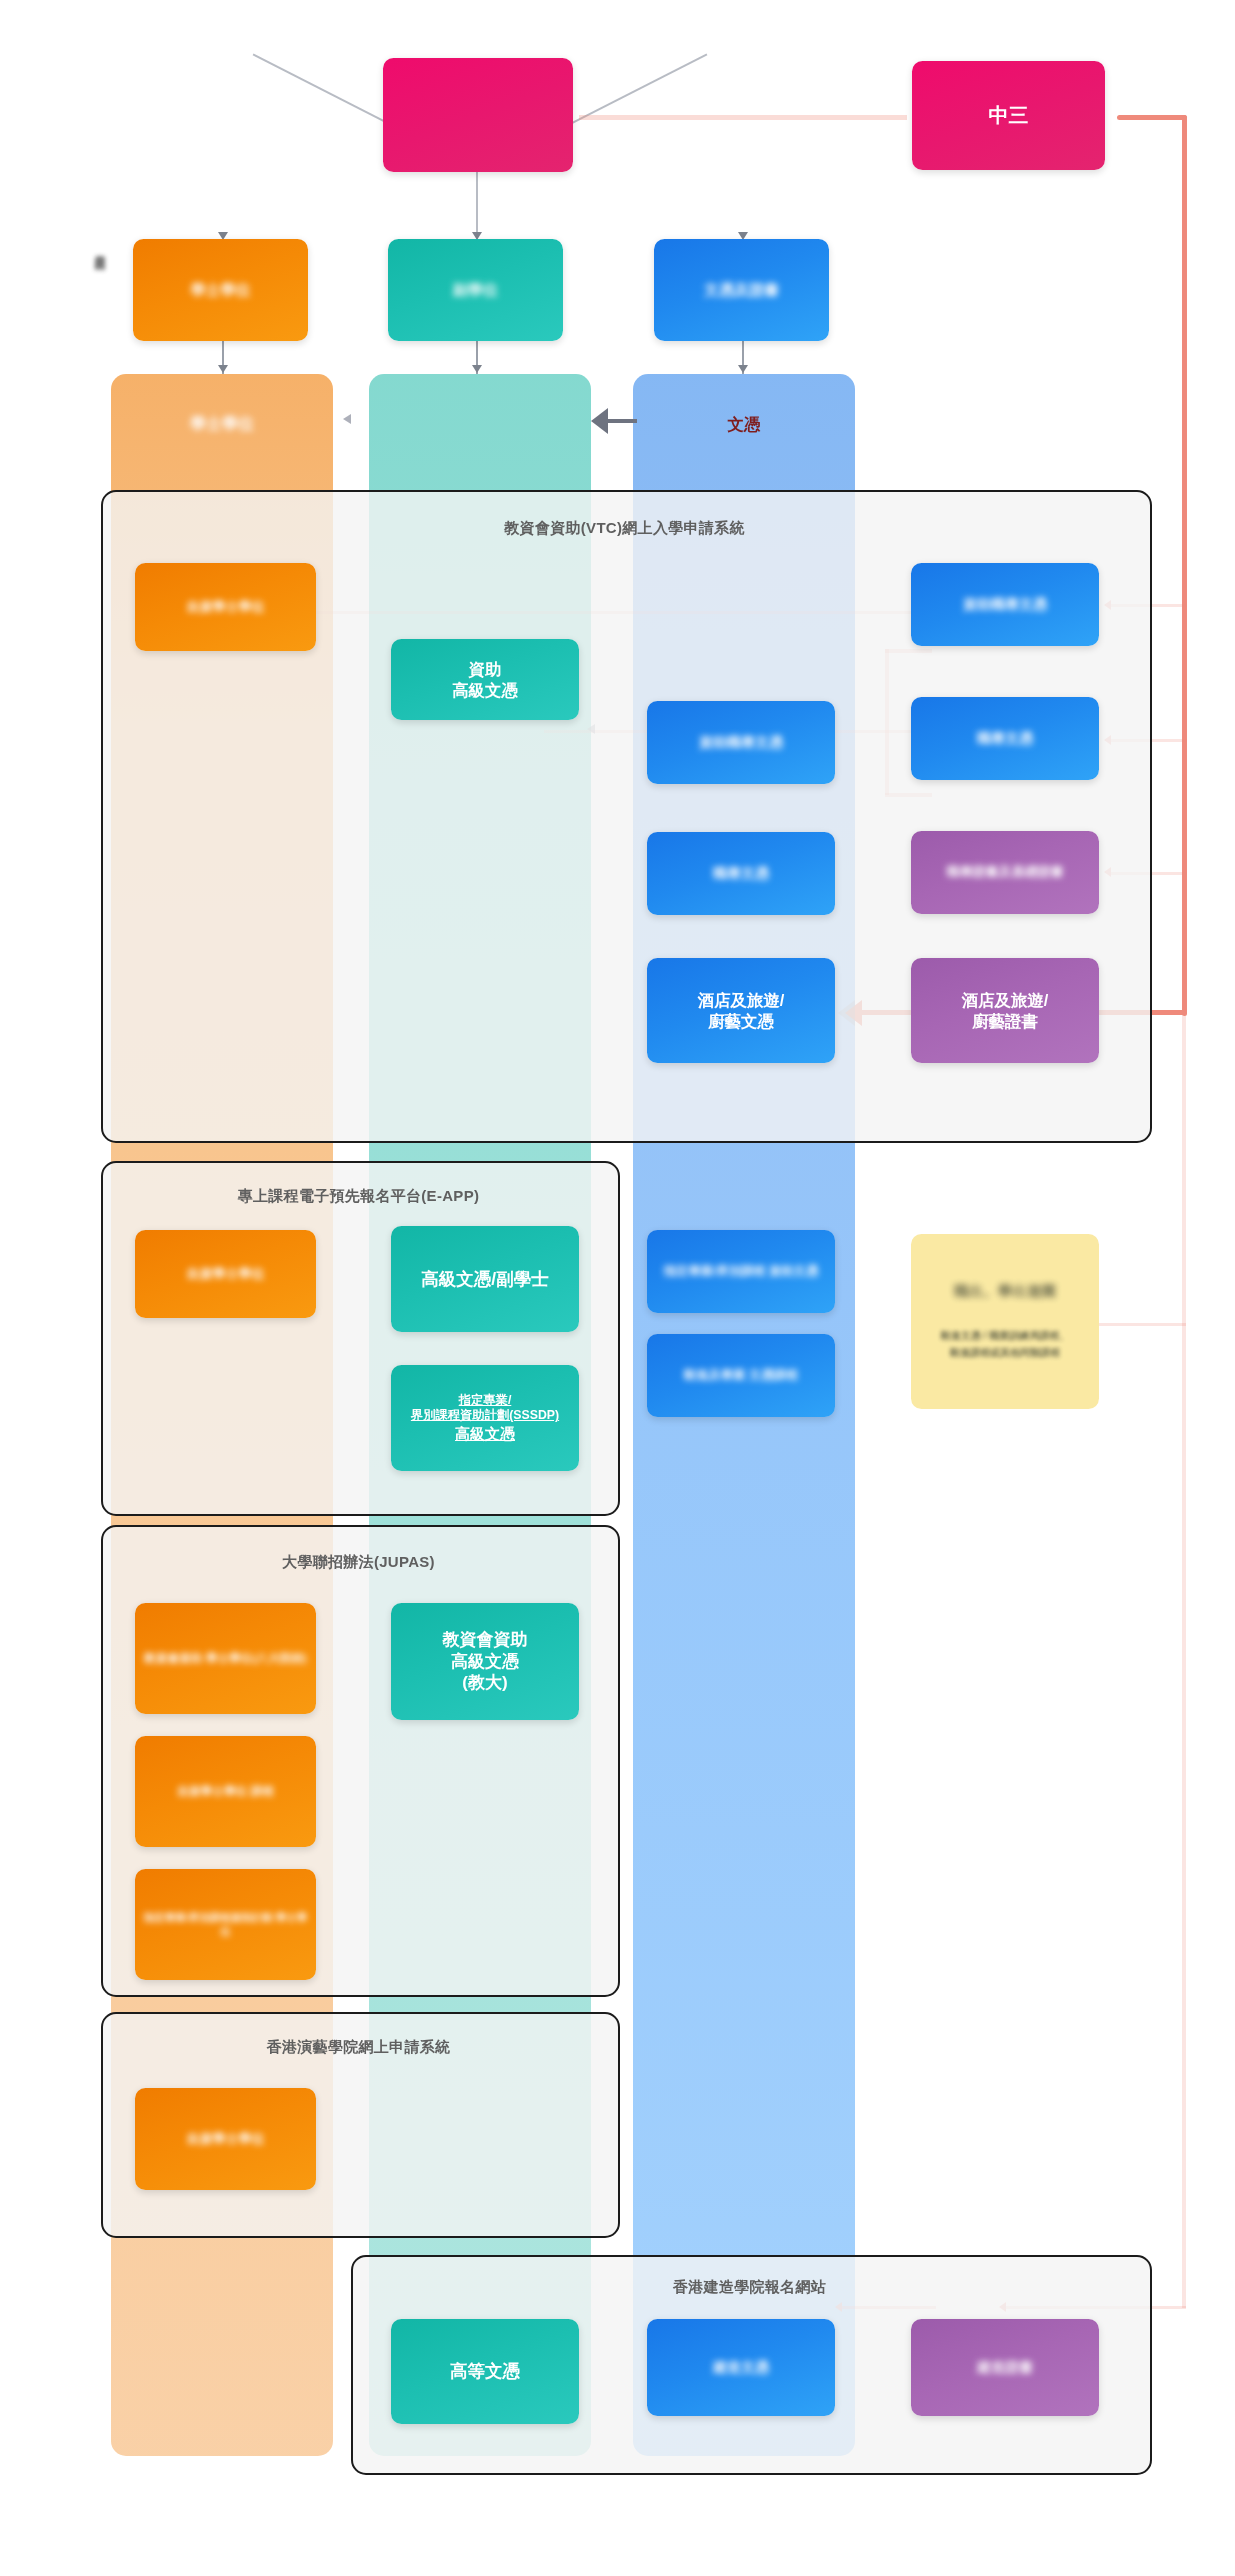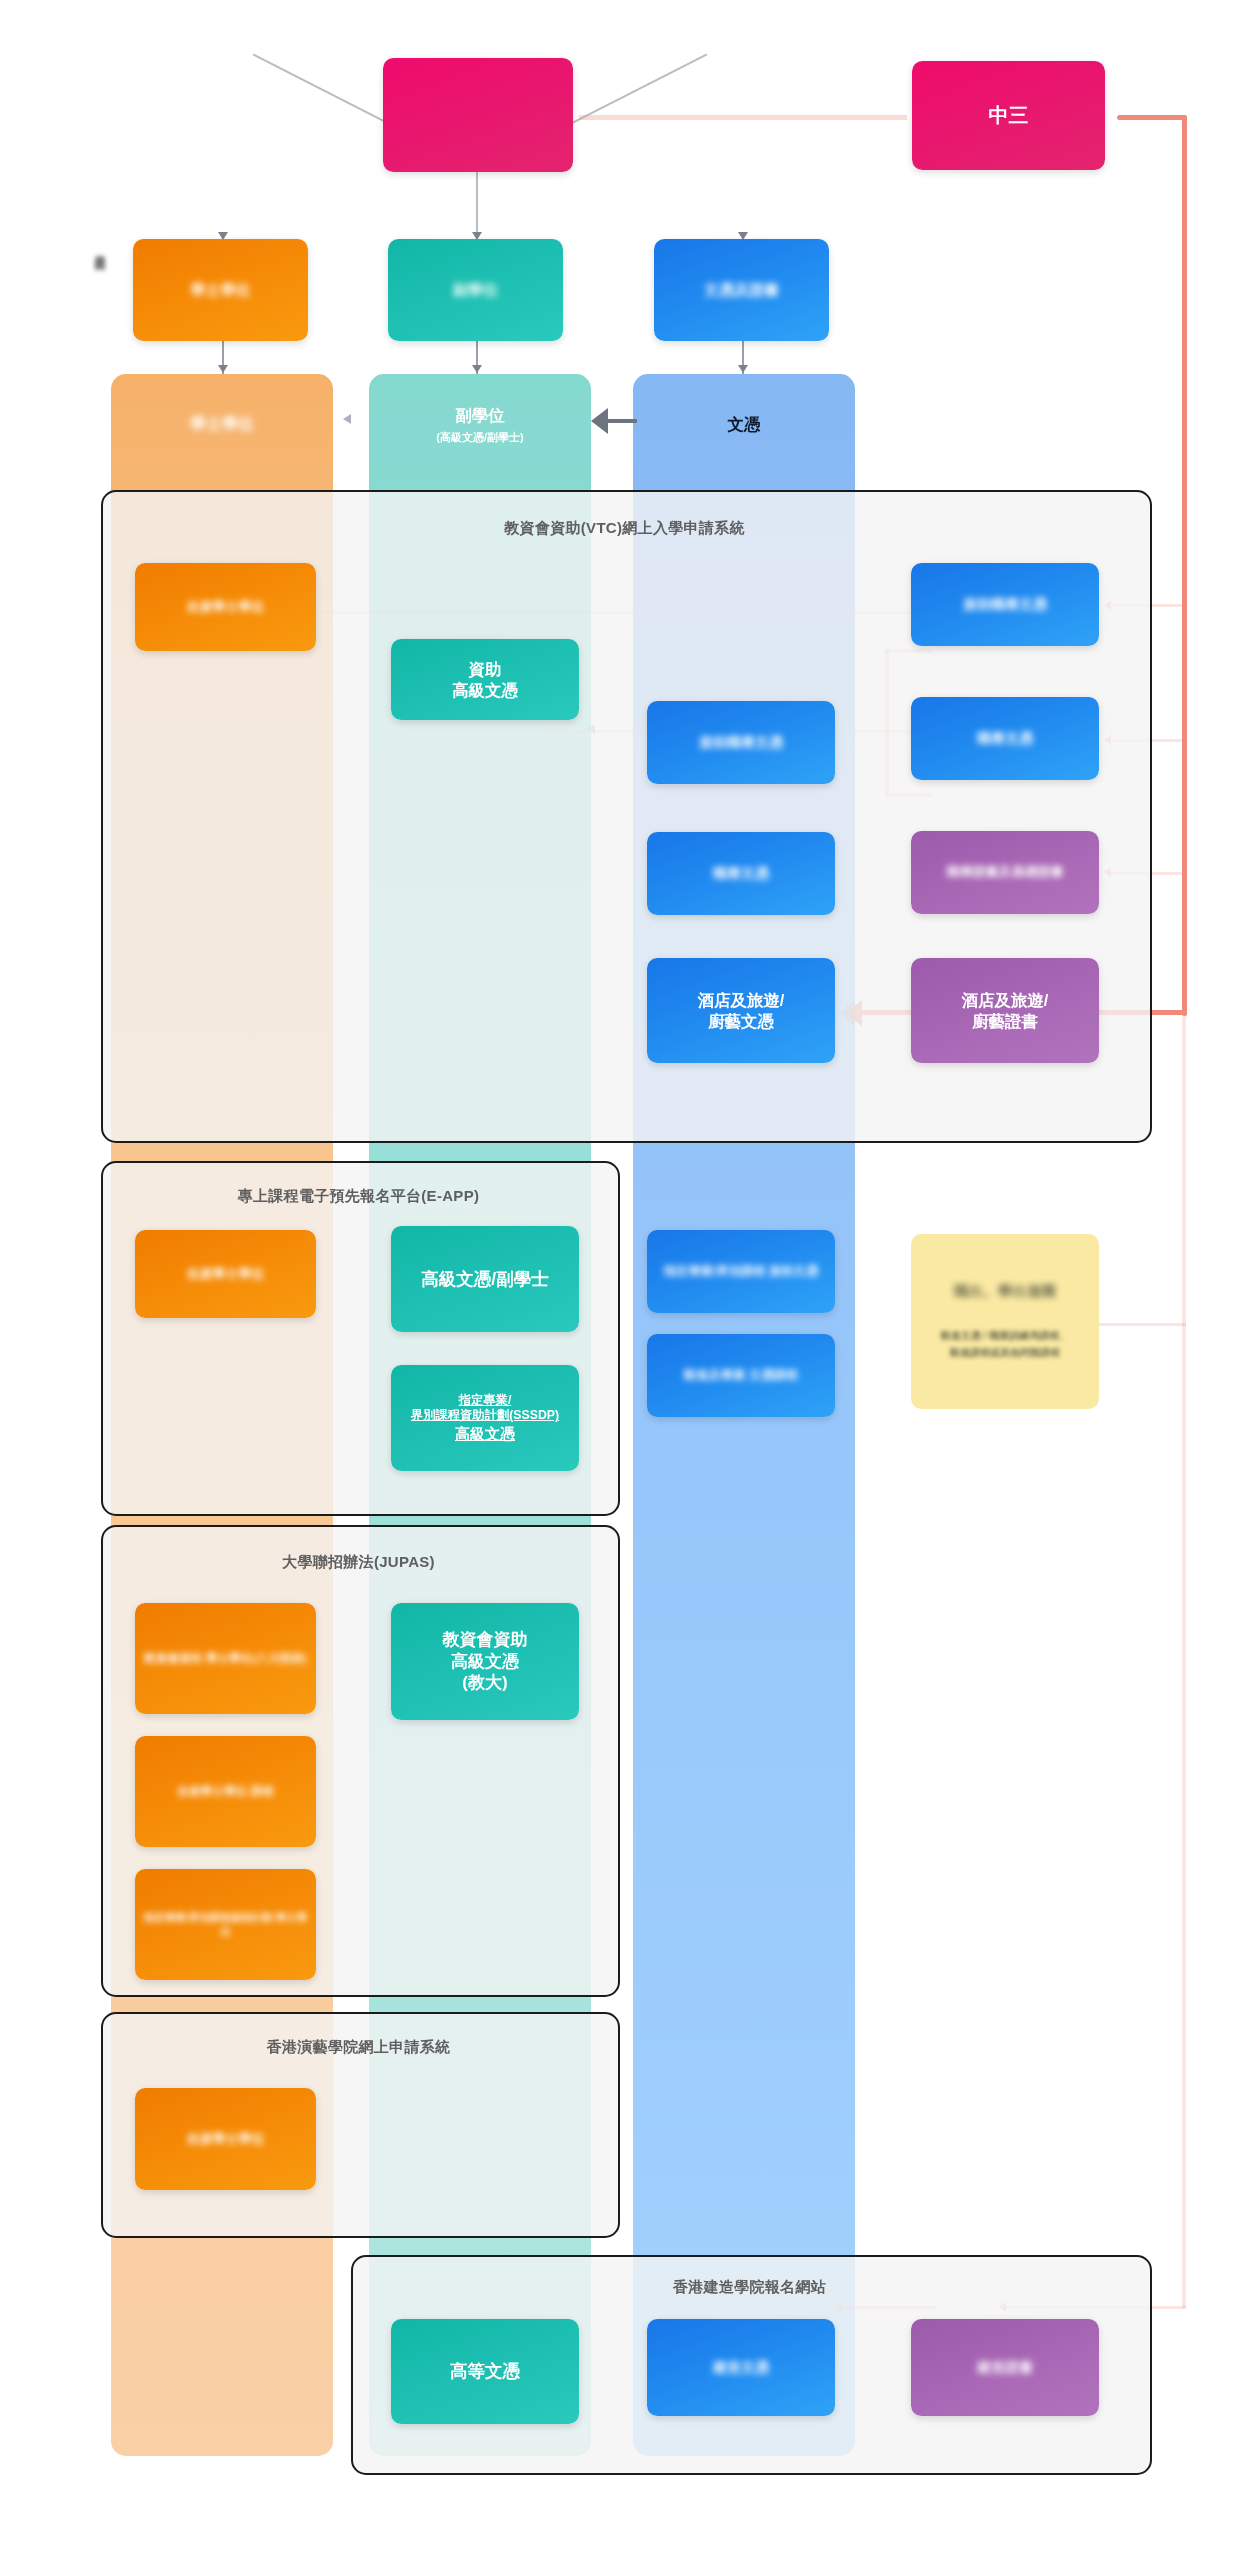--- a/index.html
+++ b/index.html
@@ -165,25 +165,21 @@
   <div class="node n-teal" style="left:388px;top:239px;width:175px;height:102px;font-size:15px;">
     <span class="blurtx">副學位</span>
   </div>
   <div class="node n-blue" style="left:654px;top:239px;width:175px;height:102px;font-size:15px;">
     <span class="blurtx">文憑及證書</span>
   </div>
 
   <div class="abs" style="left:111px;top:398px;width:222px;height:53px;display:flex;align-items:center;justify-content:center;color:#fff;font-weight:bold;font-size:16px;">
     <span class="blurtx">學士學位</span>
   </div>
-  <div class="abs" style="left:369px;top:393px;width:222px;height:64px;display:flex;flex-direction:column;align-items:center;justify-content:center;color:#fff;font-weight:bold;">
-    <span style="font-size:16.4px;">副學位</span>
-    <span style="font-size:11px;margin-top:2.3px;">(高級文憑/副學士)</span>
-  </div>
-  <div class="abs" style="left:633px;top:398px;width:222px;height:53px;display:flex;align-items:center;justify-content:center;color:#0f172a;font-weight:bold;font-size:16.4px;">
+  <div class="abs" style="left:633px;top:398px;width:222px;height:53px;display:flex;align-items:center;justify-content:center;color:#7f1d1d;font-weight:bold;font-size:16.4px;">
     <span>文憑</span>
   </div>
 
   <div class="panel" style="left:101px;top:490px;width:1047px;height:649px;"></div>
   <div class="panel-title" style="left:101px;top:519px;width:1047px;">
     <span>教資會資助(VTC)網上入學申請系統</span>
   </div>
 
   <div class="node n-orange" style="left:135px;top:563px;width:181px;height:88px;font-size:13px;">
     <span class="blurtx">自資學士學位</span>

